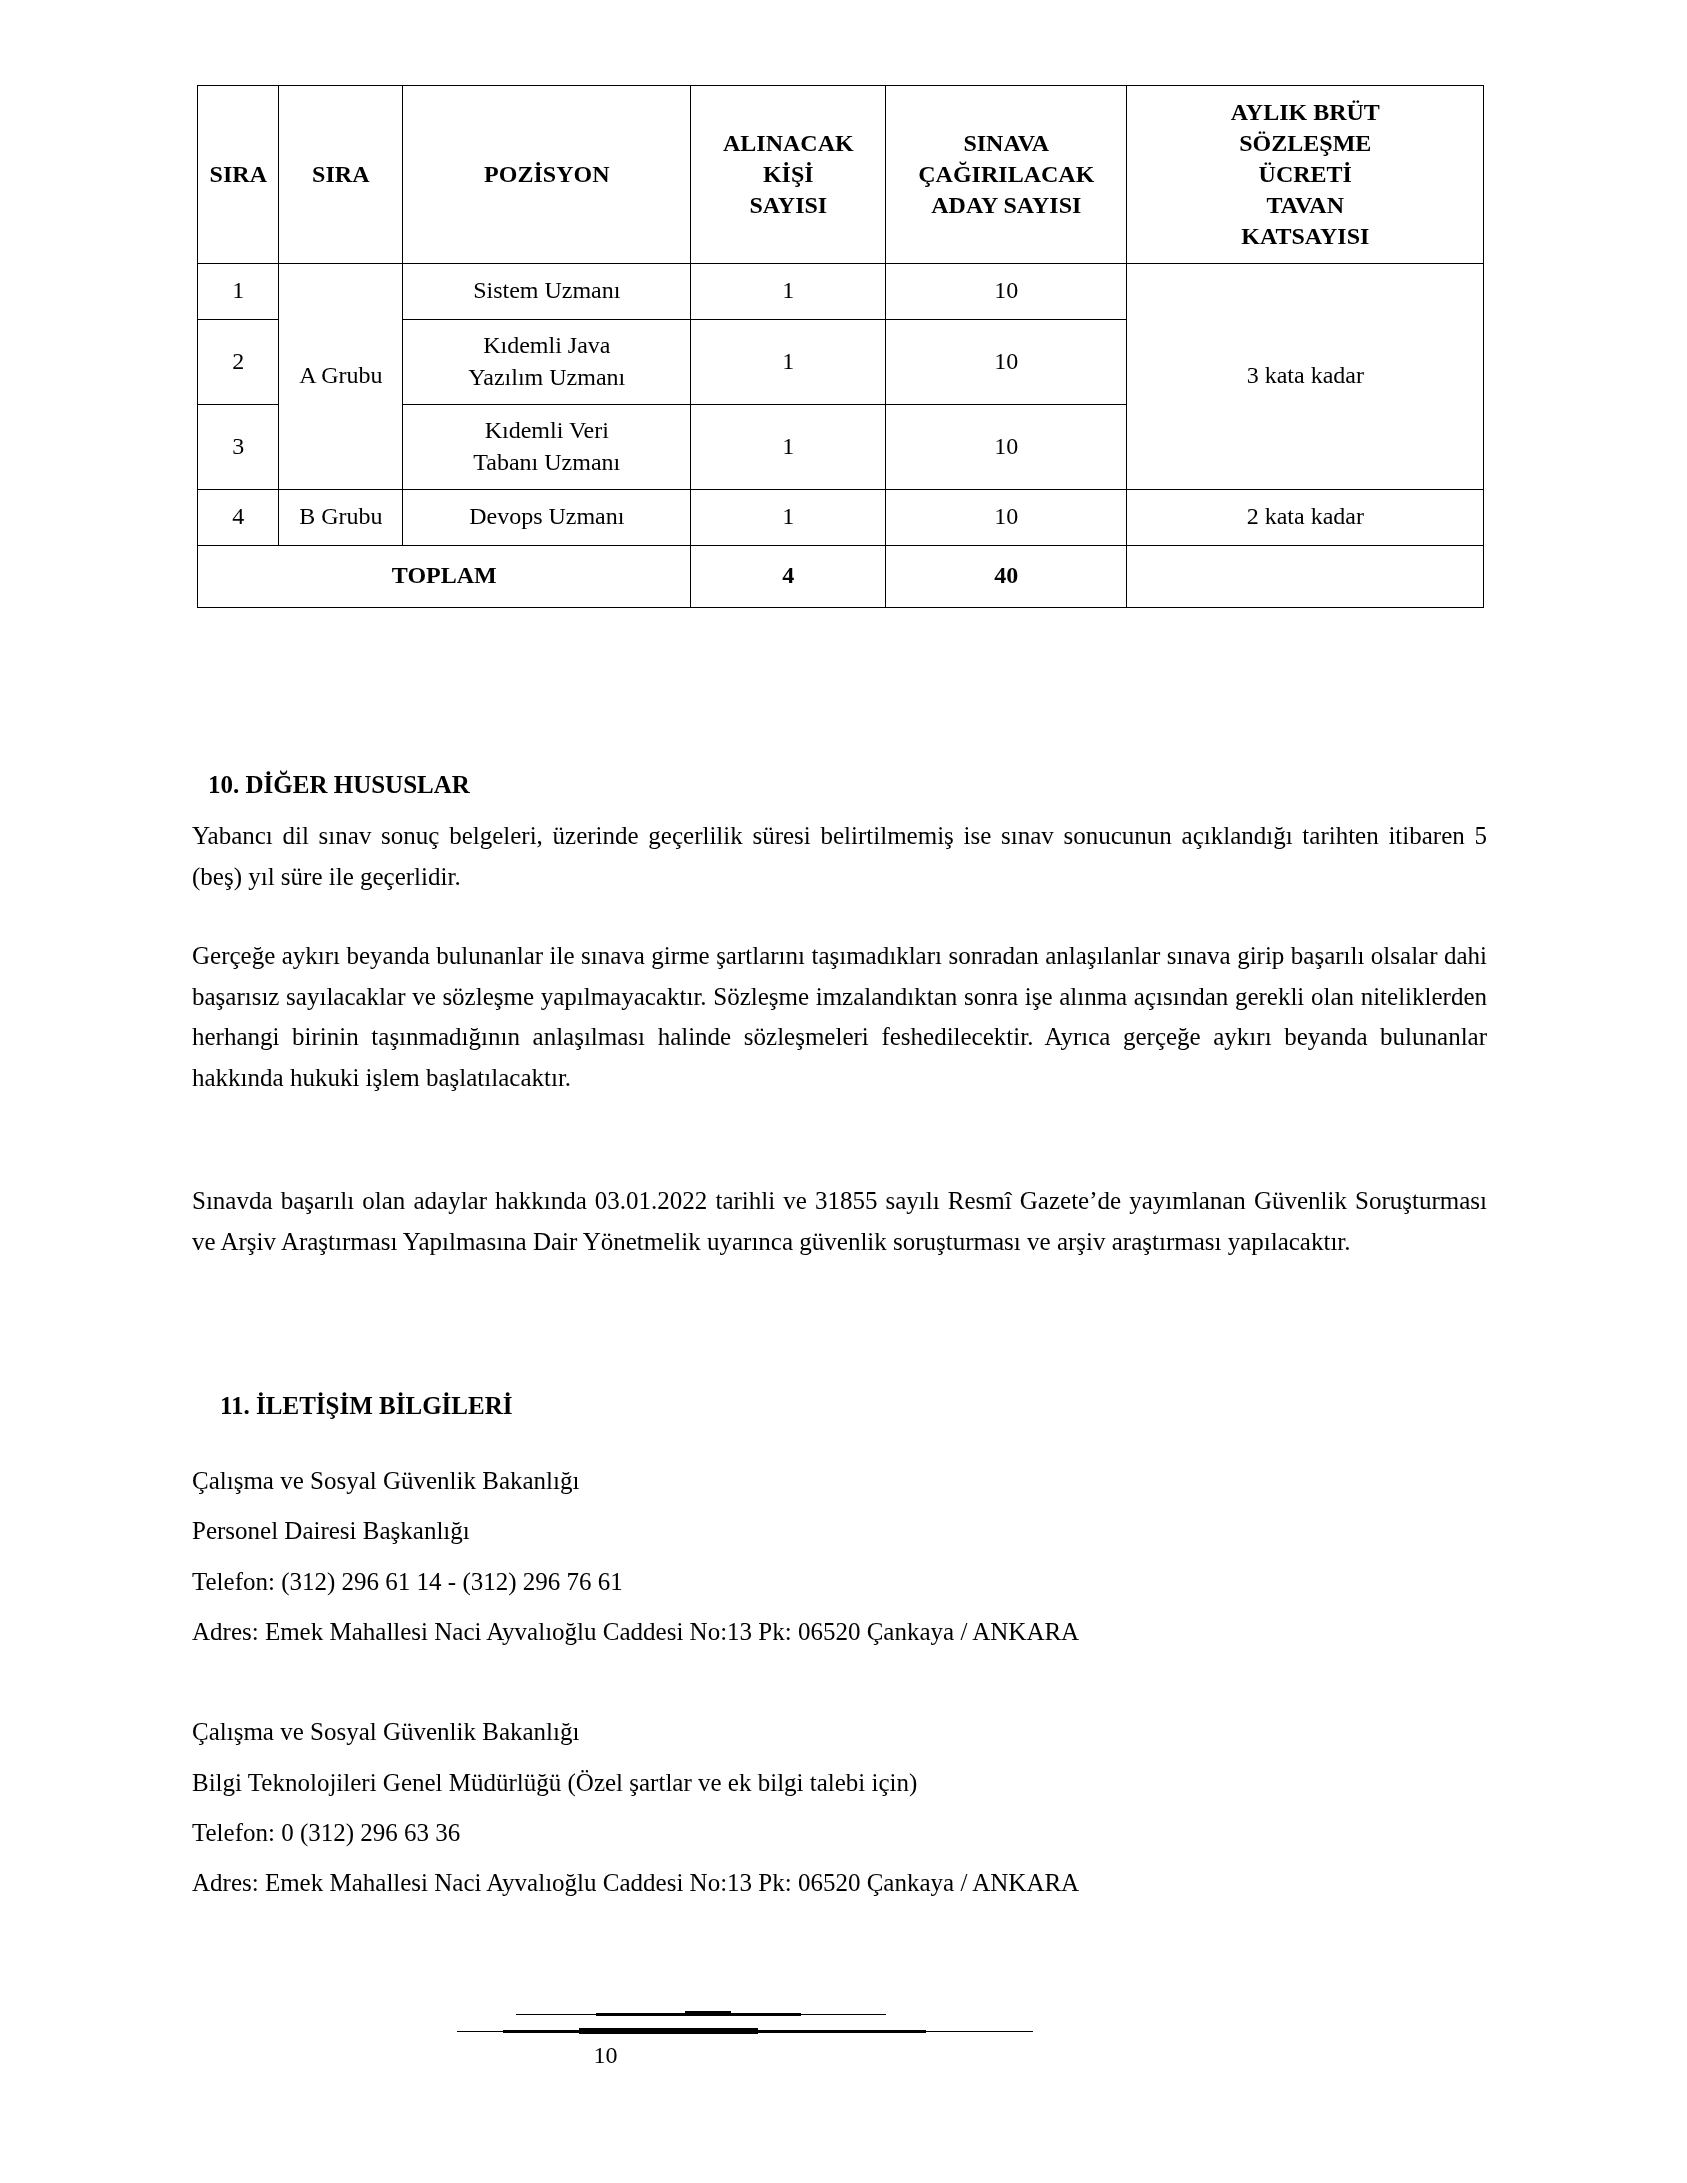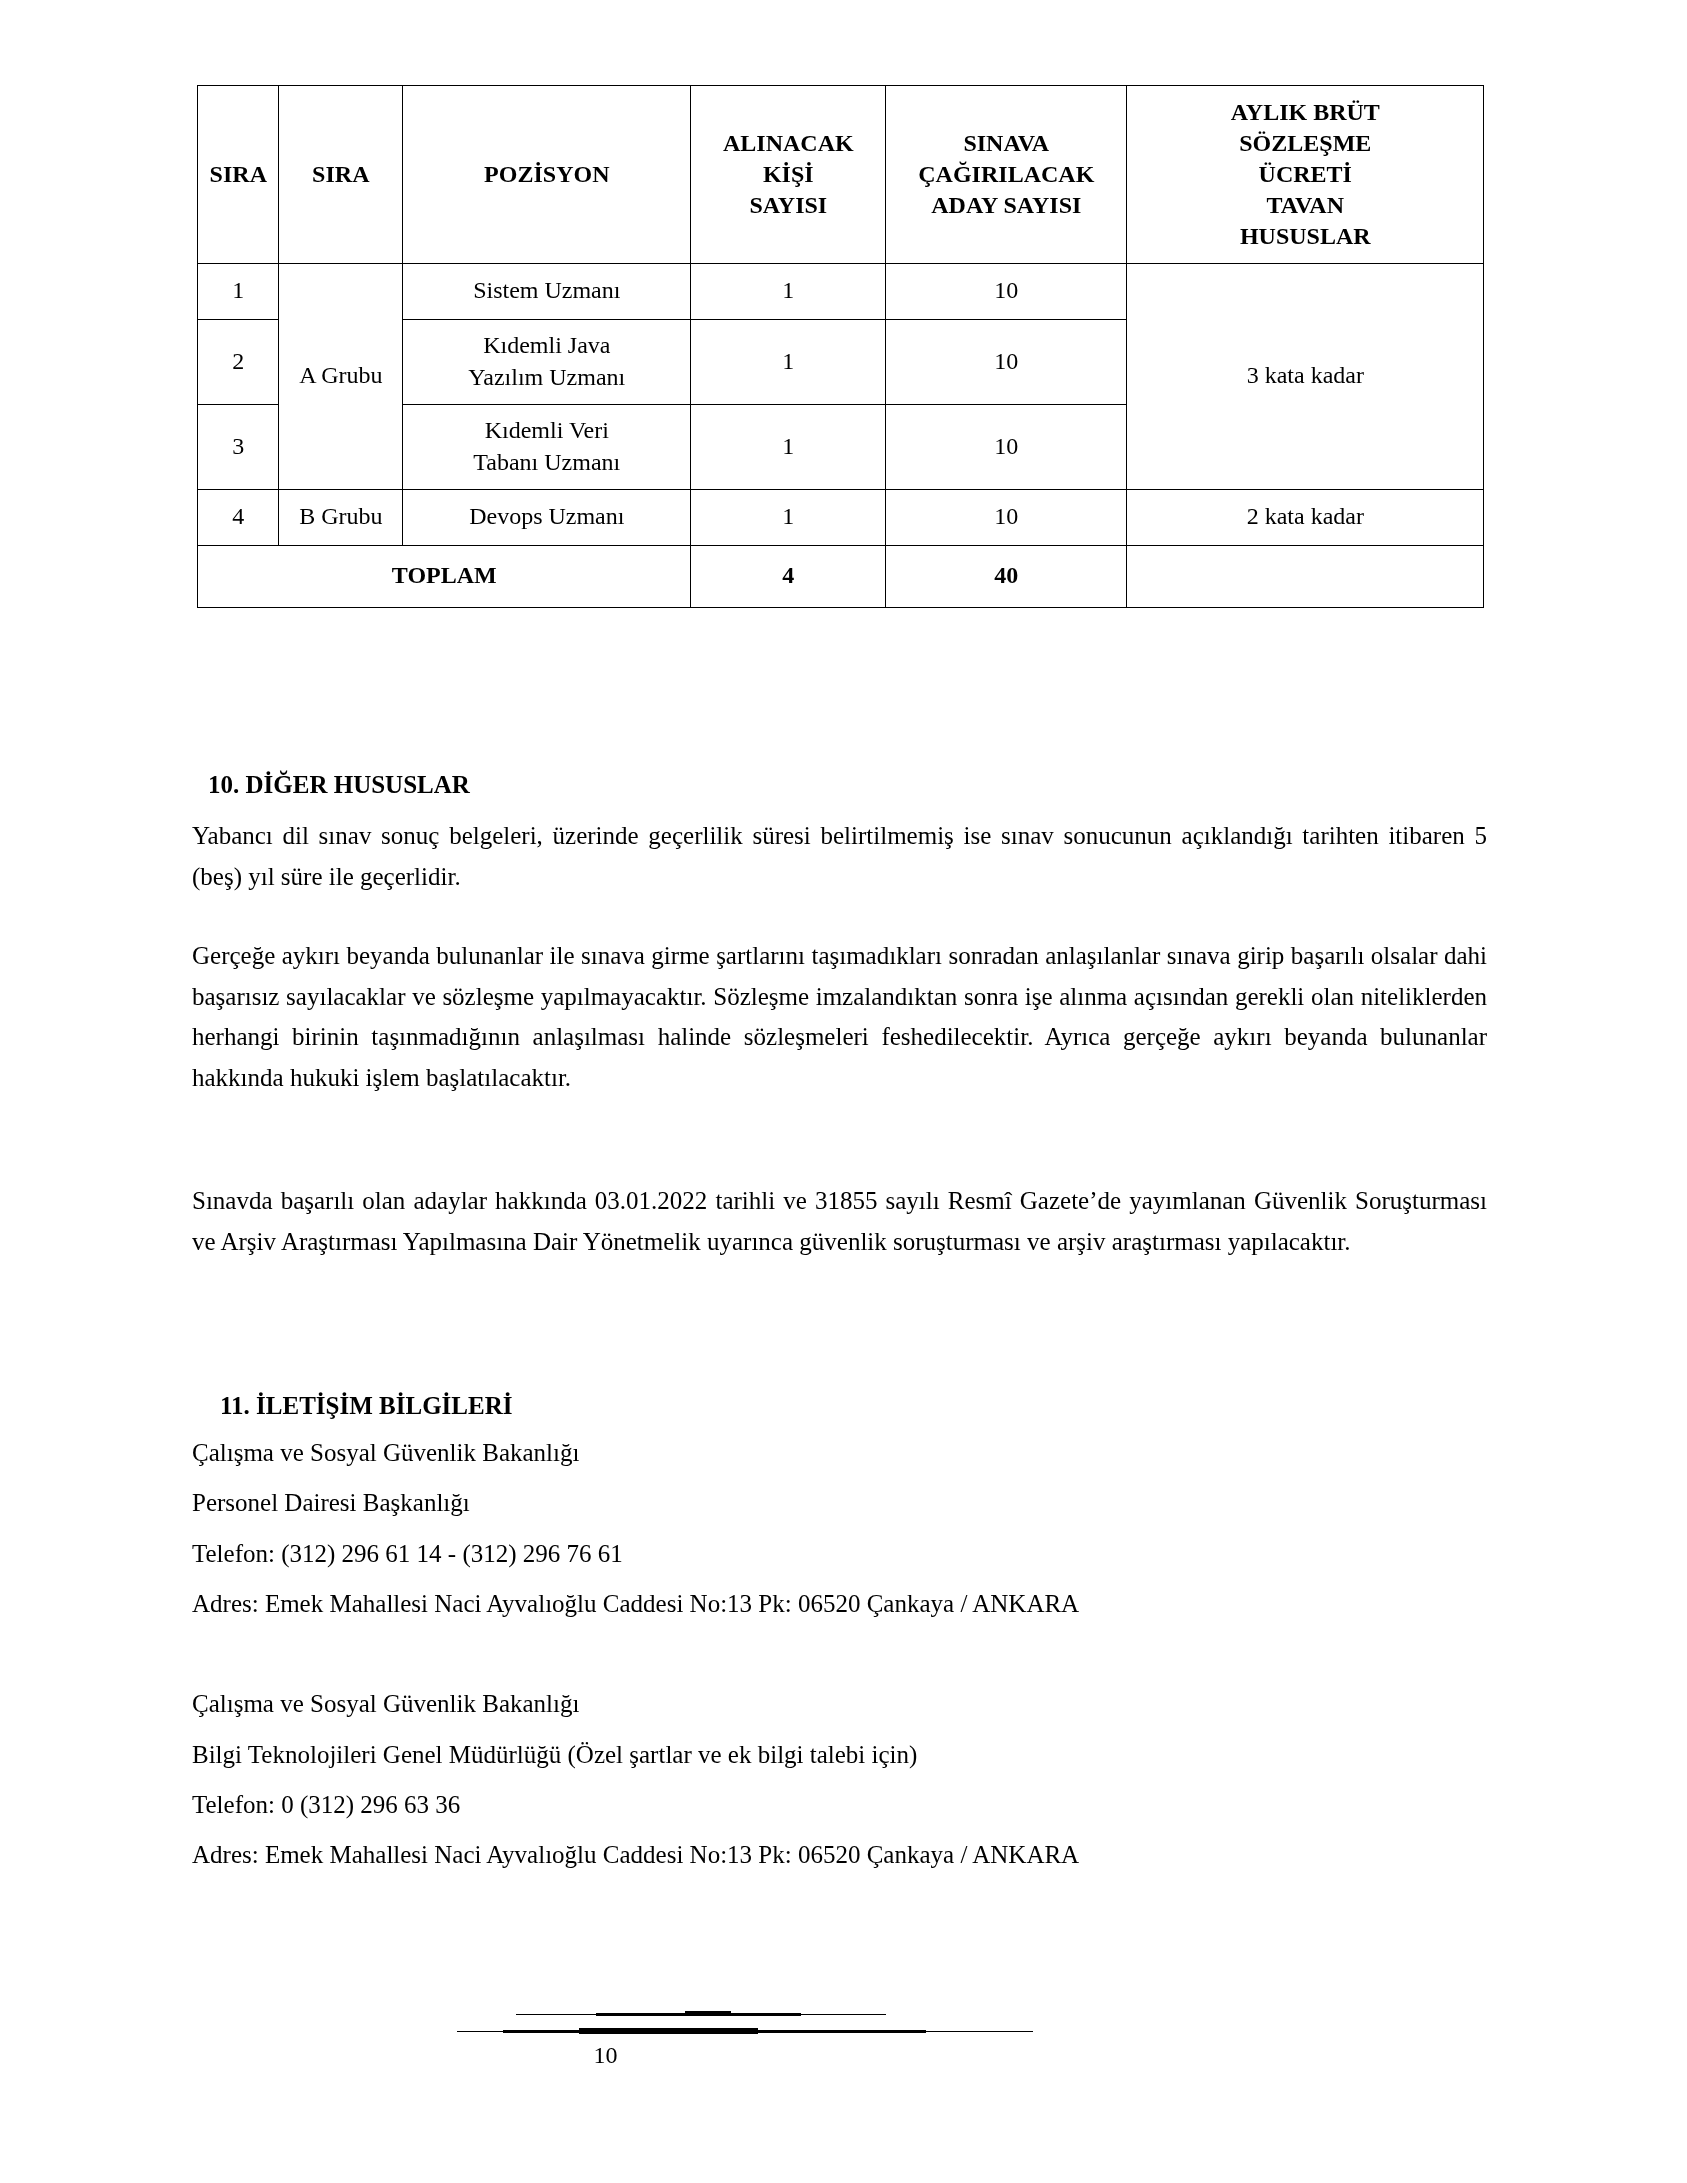--- a/index.html
+++ b/index.html
@@ -88,20 +88,21 @@
   .p3 { position: absolute; left: 0; top: 1181px; width: 1295px; }
 
   
   .cline {
     position: absolute;
     left: 0;
     font-size: 25px;
     line-height: 1.3;
     white-space: nowrap;
     font-family: "Liberation Serif", "DejaVu Serif", serif;
+    margin-top: 28px;
   }
   .c1 { top: 1437px; }
   .c2 { top: 1487px; }
   .c3 { top: 1538px; }
   .c4 { top: 1588px; }
   .c5 { top: 1688px; }
   .c6 { top: 1739px; }
   .c7 { top: 1789px; }
   .c8 { top: 1839px; }
 
@@ -162,21 +163,21 @@
           <th>
             <div>SINAVA</div>
             <div>ÇAĞIRILACAK</div>
             <div>ADAY SAYISI</div>
           </th>
           <th>
             <div>AYLIK BRÜT</div>
             <div>SÖZLEŞME</div>
             <div>ÜCRETİ</div>
             <div>TAVAN</div>
-            <div>HUSUSLAR</div>
+            <div>KATSAYISI</div>
           </th>
         </tr>
       </thead>
       <tbody>
         <tr class="row-h">
           <td>1</td>
           <td rowspan="3">A Grubu</td>
           <td>
             <div>Sistem Uzmanı</div>
           </td>

